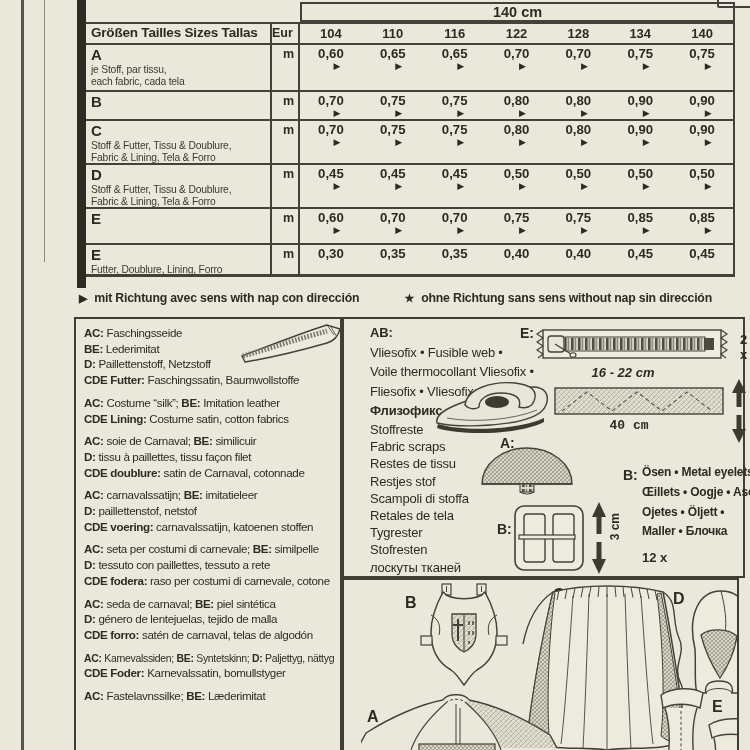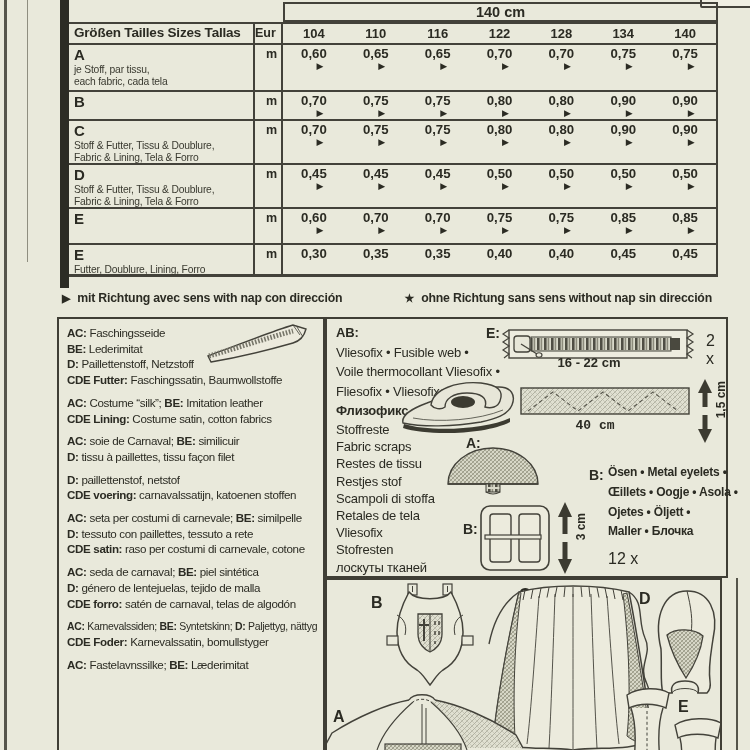--- a/index.html
+++ b/index.html
@@ -1,19 +1,19 @@
 <!DOCTYPE html>
 <html><head>
 <meta charset="utf-8">
 <style>
   html,body{margin:0;padding:0;background:#cfcfc4;}
   .sheet{position:relative;width:750px;height:750px;background:#e9e9db;overflow:hidden;
          font-family:"Liberation Sans",sans-serif;color:#2b2b23;}
   .sheet *{box-sizing:border-box;}
-  .abs{position:absolute;}
+  .abs{position:absolute;margin-left:17px;}
   .b{font-weight:700;}
   
   .edge1{left:4px;top:0;width:3px;height:750px;background:#56554b;}
   .edge2{left:27px;top:0;width:1px;height:262px;background:#8f8e80;}
   .edge3{left:736px;top:578px;width:2px;height:172px;background:#55544a;}
   .topbox{left:700px;top:-7px;width:56px;height:15px;border:2px solid #43423a;border-radius:2px;background:#efeee2;}
   
   .tbl{left:60px;top:0;width:658px;height:290px;}
   .tbl-bar{position:absolute;left:0;top:0;width:9px;height:288px;background:#2c2c25;}
   .tbl-band{position:absolute;left:223px;top:2px;width:435px;height:20px;border:2px solid #43423a;
@@ -42,21 +42,21 @@
   .lbox{left:57px;top:317px;width:268px;height:442px;padding:6px 8px 0 8px;}
   .mbox{left:325px;top:317px;width:403px;height:261px;}
   .gbox{left:325px;top:578px;width:397px;height:180px;overflow:hidden;}
   .fblock{margin-bottom:7px;width:250px;}
   .fline{font-size:11.6px;line-height:15.7px;letter-spacing:-0.35px;white-space:nowrap;}
   .tline{font-size:13px;line-height:19.5px;letter-spacing:-0.2px;white-space:nowrap;}
   .scraps .tline{line-height:17.2px;}
   .eyelines .tline{line-height:19.8px;font-weight:700;font-size:12px;}
   .lab{font-weight:700;font-size:14px;}
   .glab{font-weight:700;font-size:16px;}
-  .qty{font-weight:400;font-size:16px;}
+  .qty{font-weight:700;font-size:13px;}
   .dim{font-weight:700;font-size:13px;text-align:center;}
   .vdim{font-weight:700;font-size:12px;writing-mode:vertical-rl;transform:rotate(180deg);white-space:nowrap;}
   svg{display:block;}
 </style>
 </head>
 <body>
 
 <svg width="0" height="0" style="position:absolute" aria-hidden="true">
   <defs>
     <pattern id="hx1" width="5" height="5" patternUnits="userSpaceOnUse">
@@ -326,29 +326,31 @@
           <div class="fline"><span class="b">D:</span><span> Paillettenstoff, Netzstoff</span></div>
           <div class="fline"><span class="b">CDE Futter:</span><span> Faschingssatin, Baumwollstoffe</span></div>
         </div>
         <div class="fblock">
           <div class="fline"><span class="b">AC:</span><span> Costume “silk”; </span><span class="b">BE:</span><span> Imitation leather</span></div>
           <div class="fline"><span class="b">CDE Lining:</span><span> Costume satin, cotton fabrics</span></div>
         </div>
         <div class="fblock">
           <div class="fline"><span class="b">AC:</span><span> soie de Carnaval; </span><span class="b">BE:</span><span> similicuir</span></div>
           <div class="fline"><span class="b">D:</span><span> tissu à paillettes, tissu façon filet</span></div>
-        </div>
-        <div class="fblock">
+          <div class="fline"><span class="b">CDE doublure:</span><span> satin de Carnaval, cotonnade</span></div>
+        </div>
+        <div class="fblock">
+          <div class="fline"><span class="b">AC:</span><span> carnavalssatijn; </span><span class="b">BE:</span><span> imitatieleer</span></div>
           <div class="fline"><span class="b">D:</span><span> paillettenstof, netstof</span></div>
           <div class="fline"><span class="b">CDE voering:</span><span> carnavalssatijn, katoenen stoffen</span></div>
         </div>
         <div class="fblock">
           <div class="fline"><span class="b">AC:</span><span> seta per costumi di carnevale; </span><span class="b">BE:</span><span> similpelle</span></div>
           <div class="fline"><span class="b">D:</span><span> tessuto con paillettes, tessuto a rete</span></div>
-          <div class="fline"><span class="b">CDE satin:</span><span> raso per costumi di carnevale, cotone</span></div>
+          <div class="fline"><span class="b">CDE fodera:</span><span> raso per costumi di carnevale, cotone</span></div>
         </div>
         <div class="fblock">
           <div class="fline"><span class="b">AC:</span><span> seda de carnaval; </span><span class="b">BE:</span><span> piel sintética</span></div>
           <div class="fline"><span class="b">D:</span><span> género de lentejuelas, tejido de malla</span></div>
           <div class="fline"><span class="b">CDE forro:</span><span> satén de carnaval, telas de algodón</span></div>
         </div>
         <div class="fblock">
           <div class="fline" style="transform-origin: 0px 50%; transform: scaleX(0.902527);"><span class="b">AC:</span><span> Karnevalssiden; </span><span class="b">BE:</span><span> Syntetskinn; </span><span class="b">D:</span><span> Paljettyg, nättyg</span></div>
           <div class="fline"><span class="b">CDE Foder:</span><span> Karnevalssatin, bomullstyger</span></div>
         </div>
@@ -373,21 +375,21 @@
         <div class="tline"><span>Fliesofix • Vliesofixen •</span></div>
         <div class="tline"><span class="b">Флизофикс</span></div>
       </div>
     <div class="abs scraps" style="left:9px;top:102px;" id="scrap-lines">
         <div class="tline"><span>Stoffreste</span></div>
         <div class="tline"><span>Fabric scraps</span></div>
         <div class="tline"><span>Restes de tissu</span></div>
         <div class="tline"><span>Restjes stof</span></div>
         <div class="tline"><span>Scampoli di stoffa</span></div>
         <div class="tline"><span>Retales de tela</span></div>
-        <div class="tline"><span>Vliesofix</span></div>
+        <div class="tline"><span>Tygrester</span></div>
         <div class="tline"><span>Stofresten</span></div>
         <div class="tline"><span>лоскуты тканей</span></div>
       </div>
 
     <div class="abs" style="left:70px;top:58px;">
       <svg width="126" height="58" viewBox="0 0 126 58">
         <path d="M7,47 C32,55 88,53 113,41 L113,45 C88,58 30,59 6,51 Z" fill="#3c3b31"></path>
         <path d="M6,46 C4,38 14,32 30,26 C52,17 84,10 102,10 C114,10 119,18 115,28 C111,38 98,42 84,45 C56,50 24,50 6,46 Z" fill="#e7e6d8" stroke="#43423a" stroke-width="1.4"></path>
         <path d="M34,28 C36,12 60,4 84,6 C101,8 107,14 103,24 C101,30 94,32 88,30 C91,21 84,16 70,16 C56,16 48,22 48,30 C44,33 37,32 34,28 Z" fill="#e7e6d8" stroke="#43423a" stroke-width="1.4"></path>
         <ellipse cx="66" cy="25" rx="12" ry="6" fill="#3c3b31"></ellipse>
@@ -402,21 +404,21 @@
         <polyline points="8,7 2,11 8,15 2,19 8,23 2,27 8,31 3,35" fill="none" stroke="#43423a" stroke-width="1.2"></polyline>
         <polyline points="186,7 192,11 186,15 192,19 186,23 192,27 186,31 191,35" fill="none" stroke="#43423a" stroke-width="1.2"></polyline>
         <rect x="30" y="14" width="140" height="14" fill="url(#zt)" stroke="#43423a" stroke-width="1"></rect>
         <rect x="13" y="13" width="16" height="16" rx="3" fill="#e7e6d8" stroke="#43423a" stroke-width="1.3"></rect>
         <line x1="20" y1="21" x2="36" y2="31" stroke="#43423a" stroke-width="1.3"></line>
         <ellipse cx="38" cy="32" rx="3" ry="2.2" fill="none" stroke="#43423a" stroke-width="1.1"></ellipse>
         <rect x="170" y="15" width="9" height="12" fill="#4a493f"></rect>
       </svg>
     </div>
     <div class="abs qty" style="left:379px;top:13px;">2 x</div>
-    <div class="abs dim" style="left:192px;top:36px;width:140px;">16 - 22 cm</div>
+    <div class="abs dim" style="left:192px;top:46px;width:140px;font-style:italic;">16 - 22 cm</div>
 
     <div class="abs" style="left:193px;top:68px;">
       <svg width="170" height="28" viewBox="0 0 170 28">
         <rect x="1" y="1" width="168" height="26" fill="url(#hx1)" stroke="#43423a" stroke-width="1.4"></rect>
         <polyline points="8,24 33,5 58,24 83,5 108,24 133,5 158,24" fill="none" stroke="#55544a" stroke-width="1.1" stroke-dasharray="4 3"></polyline>
       </svg>
     </div>
     <div class="abs dim" style="left:198px;top:99px;width:140px;font-family:Liberation Mono, monospace;">40 cm</div>
     <div class="abs" style="left:370px;top:60px;">
       <svg width="16" height="64" viewBox="0 0 16 64">

